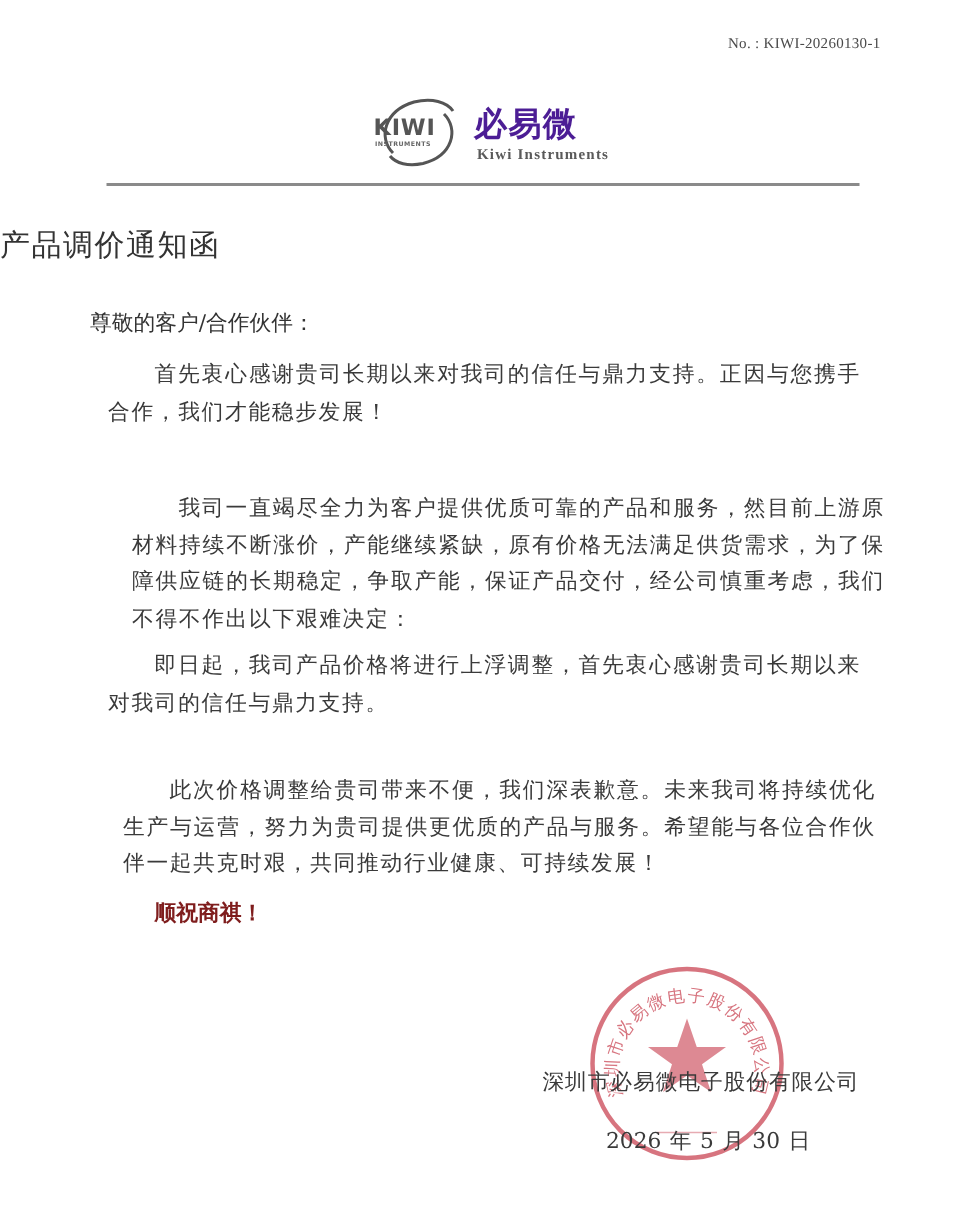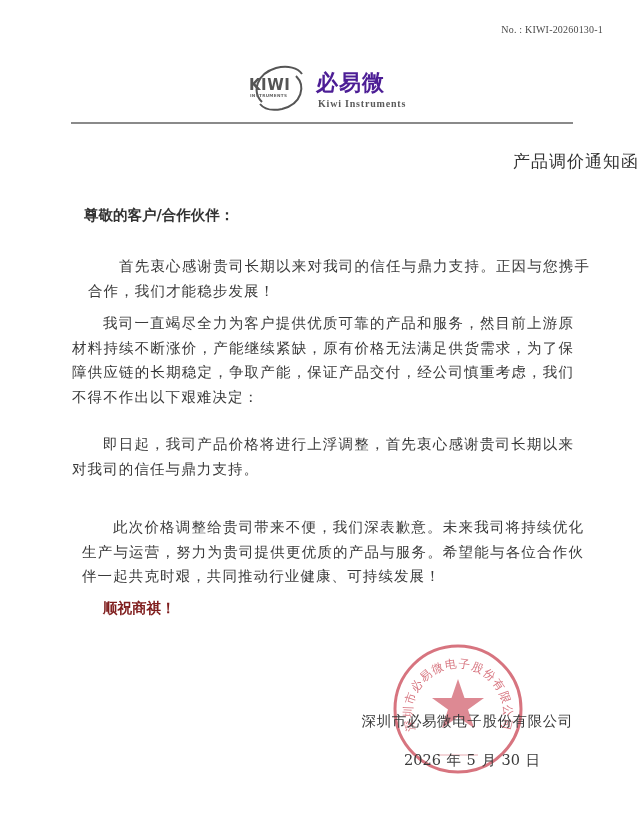--- a/index.html
+++ b/index.html
@@ -11,21 +11,21 @@
     width: 639px;
     height: 816px;
     position: relative;
     overflow: hidden;
     font-family: "DejaVu Serif", "Liberation Serif", serif;
     color: #2a2a2a;
   }
   .doc-no {
     position: absolute;
     top: 24px;
-    right: 36px;
+    right: 52px;
     font-family: "Liberation Serif", "DejaVu Serif", serif;
     font-size: 10px;
     color: #4a4a4a;
     letter-spacing: 0.2px;
   }
   .logo {
     position: absolute;
     left: 248px;
     top: 62px;
     width: 160px;
@@ -65,31 +65,31 @@
     top: 122px;
     width: 502px;
     height: 2px;
     background: #8a8a8a;
   }
   .title {
     position: absolute;
     top: 150px;
     left: 0;
     width: 639px;
-    text-align: right;
-    font-size: 17px;
+    text-align: left;
+    font-size: 20px;
     color: #333;
     letter-spacing: 1px;
   }
   .salutation {
     position: absolute;
-    left: 84px;
+    left: 60px;
     top: 206px;
     font-size: 14.5px;
-    font-weight: bold;
+    font-weight: normal;
     color: #333;
   }
   .para {
     position: absolute;
     left: 72px;
     width: 502px;
     font-size: 14.5px;
     line-height: 24.5px;
     color: #3a3a3a;
     text-indent: 31px;
@@ -148,22 +148,22 @@
   <div class="logo-cn">必易微</div>
   <div class="logo-en">Kiwi Instruments</div>
 </div>
 
 <div class="divider"></div>
 
 <div class="title">产品调价通知函</div>
 
 <div class="salutation">尊敬的客户/合作伙伴：</div>
 
-<p class="para p1" style="margin:16px">首先衷心感谢贵司长期以来对我司的信任与鼎力支持。正因与您携手合作，我们才能稳步发展！</p>
-<p class="para p2" style="margin:0">我司一直竭尽全力为客户提供优质可靠的产品和服务，然目前上游原材料持续不断涨价，产能继续紧缺，原有价格无法满足供货需求，为了保障供应链的长期稳定，争取产能，保证产品交付，经公司慎重考虑，我们不得不作出以下艰难决定：</p>
+<p class="para p1" style="margin:0">首先衷心感谢贵司长期以来对我司的信任与鼎力支持。正因与您携手合作，我们才能稳步发展！</p>
+<p class="para p2" style="margin:16px">我司一直竭尽全力为客户提供优质可靠的产品和服务，然目前上游原材料持续不断涨价，产能继续紧缺，原有价格无法满足供货需求，为了保障供应链的长期稳定，争取产能，保证产品交付，经公司慎重考虑，我们不得不作出以下艰难决定：</p>
 <p class="para p3" style="margin:0">即日起，我司产品价格将进行上浮调整，首先衷心感谢贵司长期以来对我司的信任与鼎力支持。</p>
 <p class="para p4" style="margin:10px">此次价格调整给贵司带来不便，我们深表歉意。未来我司将持续优化生产与运营，努力为贵司提供更优质的产品与服务。希望能与各位合作伙伴一起共克时艰，共同推动行业健康、可持续发展！</p>
 
 <div class="closing">顺祝商祺！</div>
 
 <svg class="seal" viewBox="0 0 132 132">
   <defs>
     <path id="sealArc" d="M 22 84 A 46 46 0 1 1 110 84"></path>
   </defs>
   <circle cx="66" cy="66" r="63" fill="none" stroke="#c8404f" stroke-width="3"></circle>

